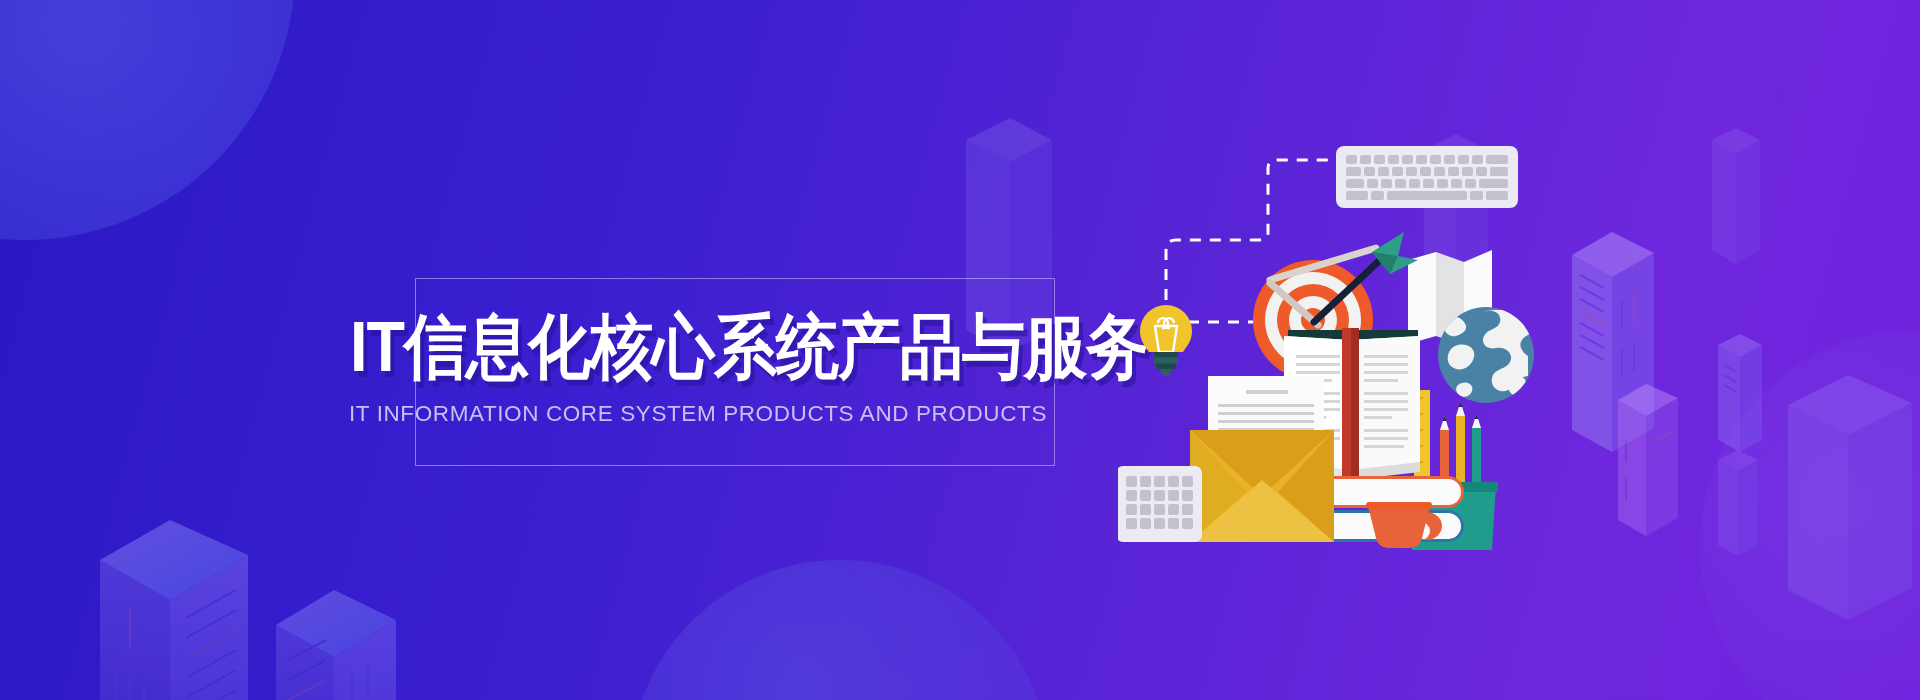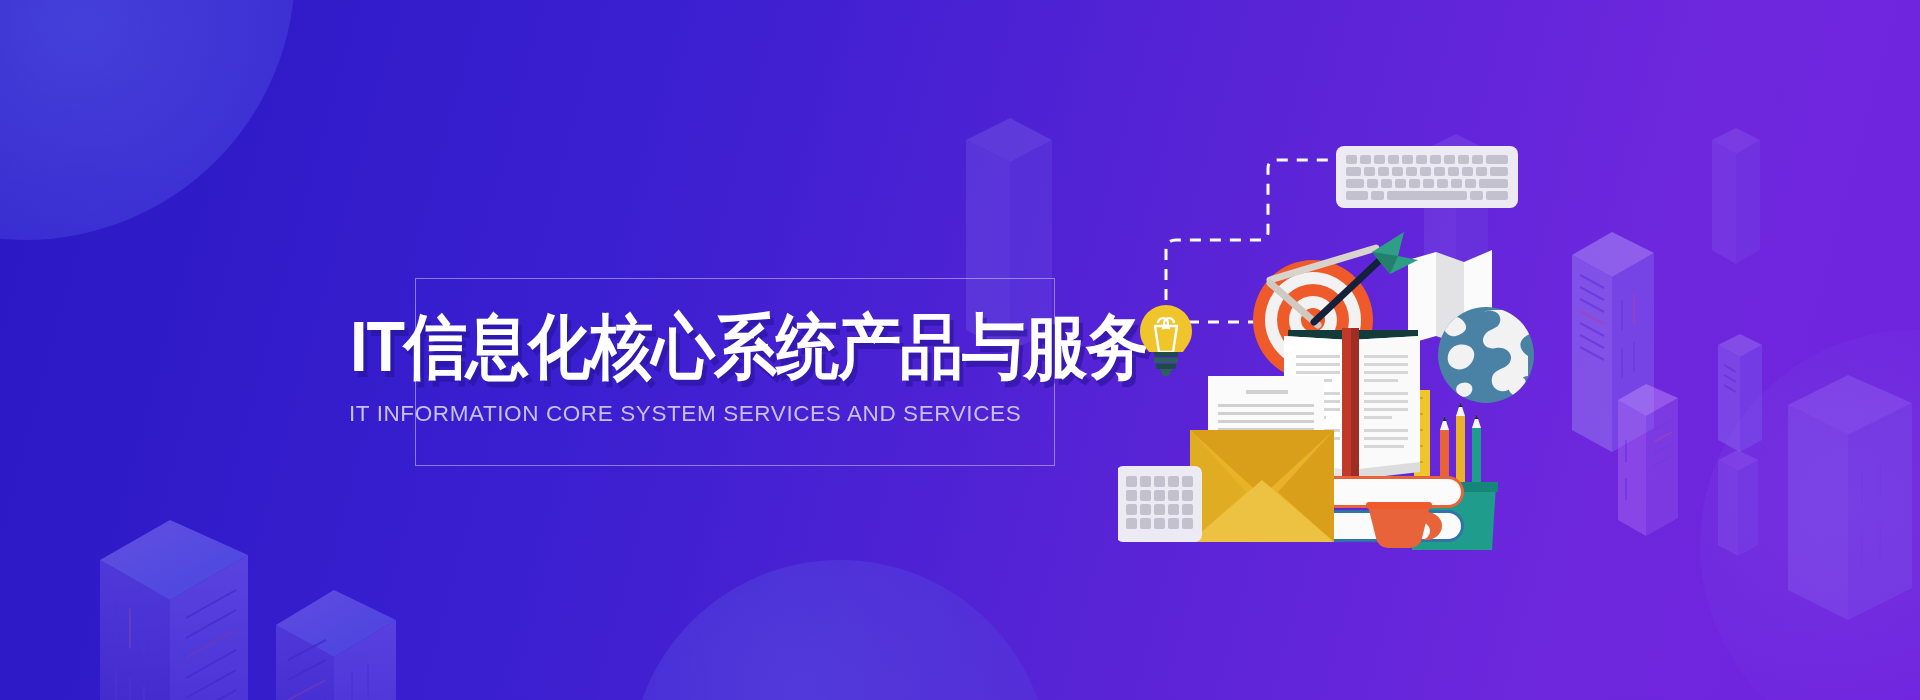--- a/index.html
+++ b/index.html
@@ -208,21 +208,21 @@
           <line x1="1880" y1="462" x2="1880" y2="498"></line>
         <line x1="1862" y1="530" x2="1862" y2="566"></line>
           <line x1="1880" y1="522" x2="1880" y2="558"></line>
       </g>
     </g>
   </svg>
 
   <div class="headline">
     <div class="frame"></div>
     <div class="title">IT信息化核心系统产品与服务</div>
-    <div class="subtitle">IT INFORMATION CORE SYSTEM SERVICES AND SERVICES</div>
+    <div class="subtitle">IT INFORMATION CORE SYSTEM PRODUCTS AND PRODUCTS</div>
   </div>
 
   <div class="illus">
     <svg width="430" height="430" viewBox="0 0 430 430">
       <defs>
         <clipPath id="globeClip">
             <circle cx="368" cy="215" r="48"></circle>
           </clipPath>
       </defs>
 

